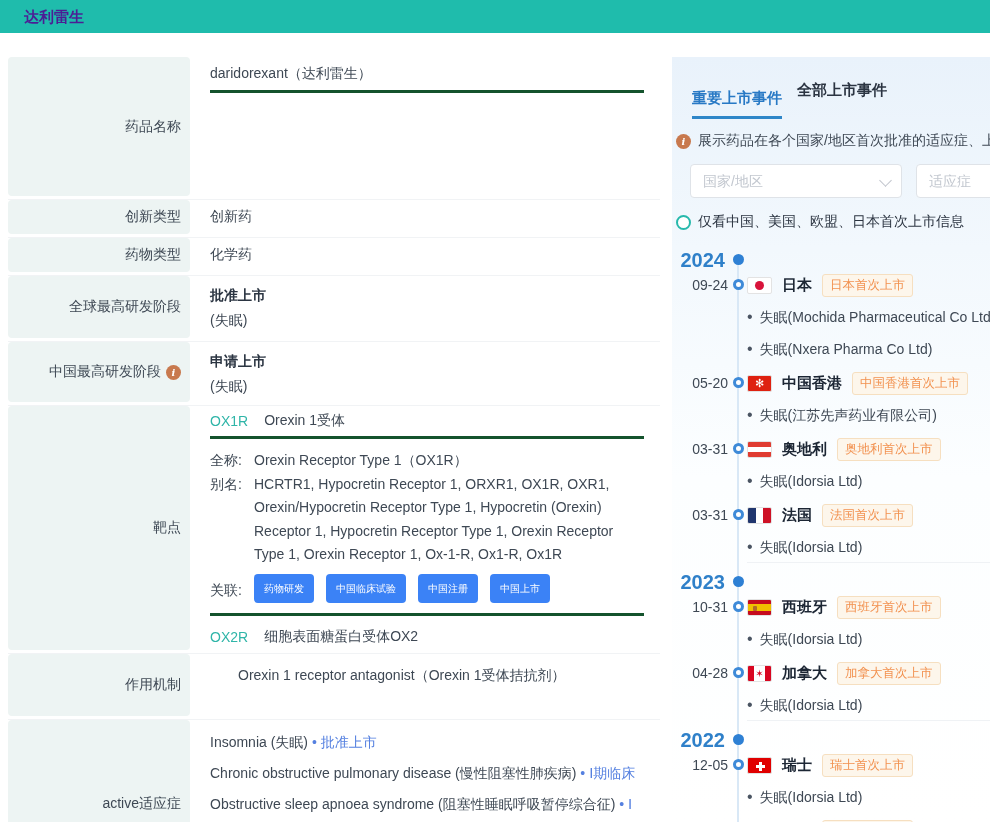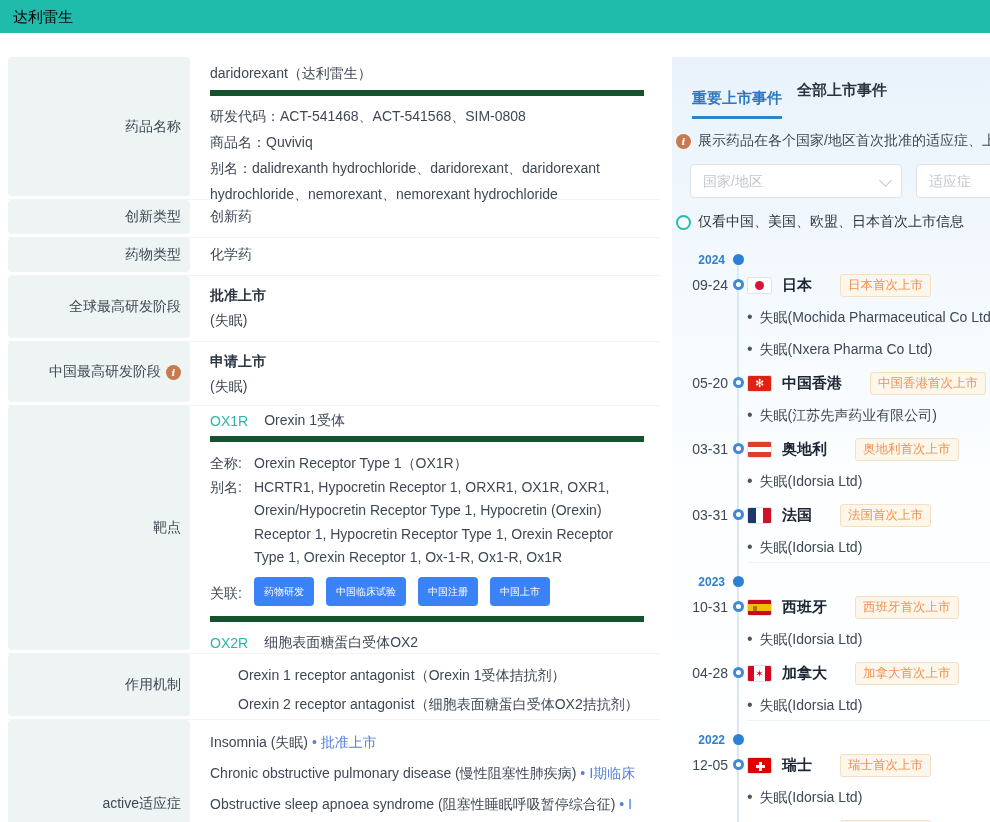--- a/index.html
+++ b/index.html
@@ -4,35 +4,35 @@
 <title>达利雷生</title>
 <style>
   html,body{margin:0;padding:0;}
   body{
     width:990px;height:822px;overflow:hidden;position:relative;
     background:#fff;font-family:"Liberation Sans","DejaVu Sans",sans-serif;
     -webkit-font-smoothing:antialiased;
   }
   
   .topbar{position:absolute;left:0;top:0;width:990px;height:33px;background:#1FBCAC;}
-  .topbar .title{color:#000000;font-size:15px;font-weight:normal;line-height:33px;padding-left:13px;}
+  .topbar .title{color:#4c1d95;font-size:15px;font-weight:bold;line-height:33px;padding-left:24px;}
 
   
   .info-table{position:absolute;left:8px;top:57px;width:652px;}
   .irow{display:flex;}
   .irow + .irow{margin-top:3px;border-top:1px solid #F1F3F5;}
   .ilabel{
     width:182px;flex:none;background:#EDF4F3;border-radius:4px;
     display:flex;align-items:center;justify-content:flex-end;gap:5px;
     padding-right:9px;box-sizing:border-box;color:#3E4854;font-size:14px;text-align:right;
   }
   .icontent{flex:1;padding:0 16px 0 20px;box-sizing:border-box;color:#3E4854;font-size:14px;}
   .r1{height:139px}.r2{height:34px}.r3{height:34px}.r4{height:62px}
   .r5{height:60px}.r6{height:244px}.r7{height:62px}.r8{height:168px}
-  .subdiv{border-bottom:6px solid #14532d;}
+  .subdiv{border-bottom:3px solid #14532d;}
   .sub1{height:33px;display:flex;align-items:center;}
   .sub2{padding:7px 0 6px 0;}
   .sub2 div{line-height:26px;}
   .center1{display:flex;align-items:center;height:100%;}
   .stagewrap{padding-top:7px;}
   .stage{font-weight:bold;color:#2B3542;line-height:25px;}
   .stage-ind{line-height:25px;}
   .tline{height:30px;display:flex;align-items:center;}
   .tline2{height:43px;display:flex;align-items:center;}
   .tlink{color:#2FB5A8;margin-right:16px;cursor:pointer;}
@@ -81,31 +81,31 @@
     border-right:1.5px solid #C0C4CC;border-bottom:1.5px solid #C0C4CC;
     transform:rotate(45deg);pointer-events:none;
   }
   .radiorow{display:flex;align-items:center;gap:7px;margin-top:15px;color:#2A3340;font-size:14px;}
   .radio{width:15px;height:15px;box-sizing:border-box;border:2px solid #27B9AC;border-radius:50%;background:#fff;flex:none;cursor:pointer;}
 
   
   .timeline{position:relative;margin-top:18px;}
   .tl-axis{position:absolute;left:61px;top:10px;width:2px;height:620px;background:#D9E8F6;}
   .tl-year{position:relative;height:22px;}
-  .tl-year-label{display:inline-block;width:49px;text-align:right;font-weight:bold;font-size:12px;color:#2F80C9;line-height:22px;}
+  .tl-year-label{display:inline-block;width:49px;text-align:right;font-weight:bold;font-size:20px;color:#2F80C9;line-height:22px;}
   .tl-dot{position:absolute;border-radius:50%;box-sizing:border-box;width:11px;height:11px;left:57px;}
   .tl-dot-solid{background:#2E80D4;top:5px;}
   .tl-dot-hollow{background:#fff;border:3px solid #3E8AD8;top:6px;}
   .tl-event{margin-top:2px;}
   .tl-event + .tl-event{margin-top:12px;}
   .tl-head{position:relative;padding-left:71px;display:flex;align-items:center;height:24px;}
   .tl-date{position:absolute;left:0;width:52px;text-align:right;color:#3E4854;font-size:14px;}
   .tl-country{margin-left:10px;font-weight:bold;font-size:15px;color:#1C2634;white-space:nowrap;}
   .tl-tag{
-    margin-left:28px;font-size:12.5px;color:#F2914F;background:#FDF6EB;border:1px solid #F6DFC0;
+    margin-left:10px;font-size:12.5px;color:#F2914F;background:#FDF6EB;border:1px solid #F6DFC0;
     border-radius:3px;padding:2px 7px;white-space:nowrap;
   }
   .tl-item{padding-left:71px;display:flex;margin-top:10px;line-height:20px;}
   .tl-item + .tl-item{margin-top:12px;}
   .tl-bullet{margin-right:7px;color:#4A5462;}
   .tl-itext{color:#3E4854;font-size:14px;white-space:nowrap;}
   .tl-group + .tl-group{margin-top:5px;padding-top:9px;position:relative;}
   .tl-group + .tl-group::before{content:"";position:absolute;left:71px;top:0;width:320px;height:1px;background:#EFF2F5;}
 
   
@@ -135,25 +135,20 @@
 <div class="info-table">
 
   <div class="irow r1">
     <div class="ilabel">
         <span>药品名称</span>
       </div>
     <div class="icontent">
       <div class="sub1 subdiv">
           <span>daridorexant（达利雷生）</span>
         </div>
-      <div class="sub2">
-        <div>研发代码：ACT-541468、ACT-541568、SIM-0808</div>
-        <div>商品名：Quviviq</div>
-        <div>别名：dalidrexanth hydrochloride、daridorexant、daridorexant hydrochloride、nemorexant、nemorexant hydrochloride</div>
-      </div>
     </div>
   </div>
 
   <div class="irow r2">
     <div class="ilabel">
         <span>创新类型</span>
       </div>
     <div class="icontent">
         <div class="center1">
           <span>创新药</span>
@@ -225,21 +220,20 @@
       </div>
     </div>
   </div>
 
   <div class="irow r7">
     <div class="ilabel">
         <span>作用机制</span>
       </div>
     <div class="icontent moa">
       <div>Orexin 1 receptor antagonist（Orexin 1受体拮抗剂）</div>
-      <div>Orexin 2 receptor antagonist（细胞表面糖蛋白受体OX2拮抗剂）</div>
     </div>
   </div>
 
   <div class="irow r8">
     <div class="ilabel">
         <span>active适应症</span>
       </div>
     <div class="icontent indwrap">
       <div class="ind">
         <span>Insomnia (失眠)</span>

